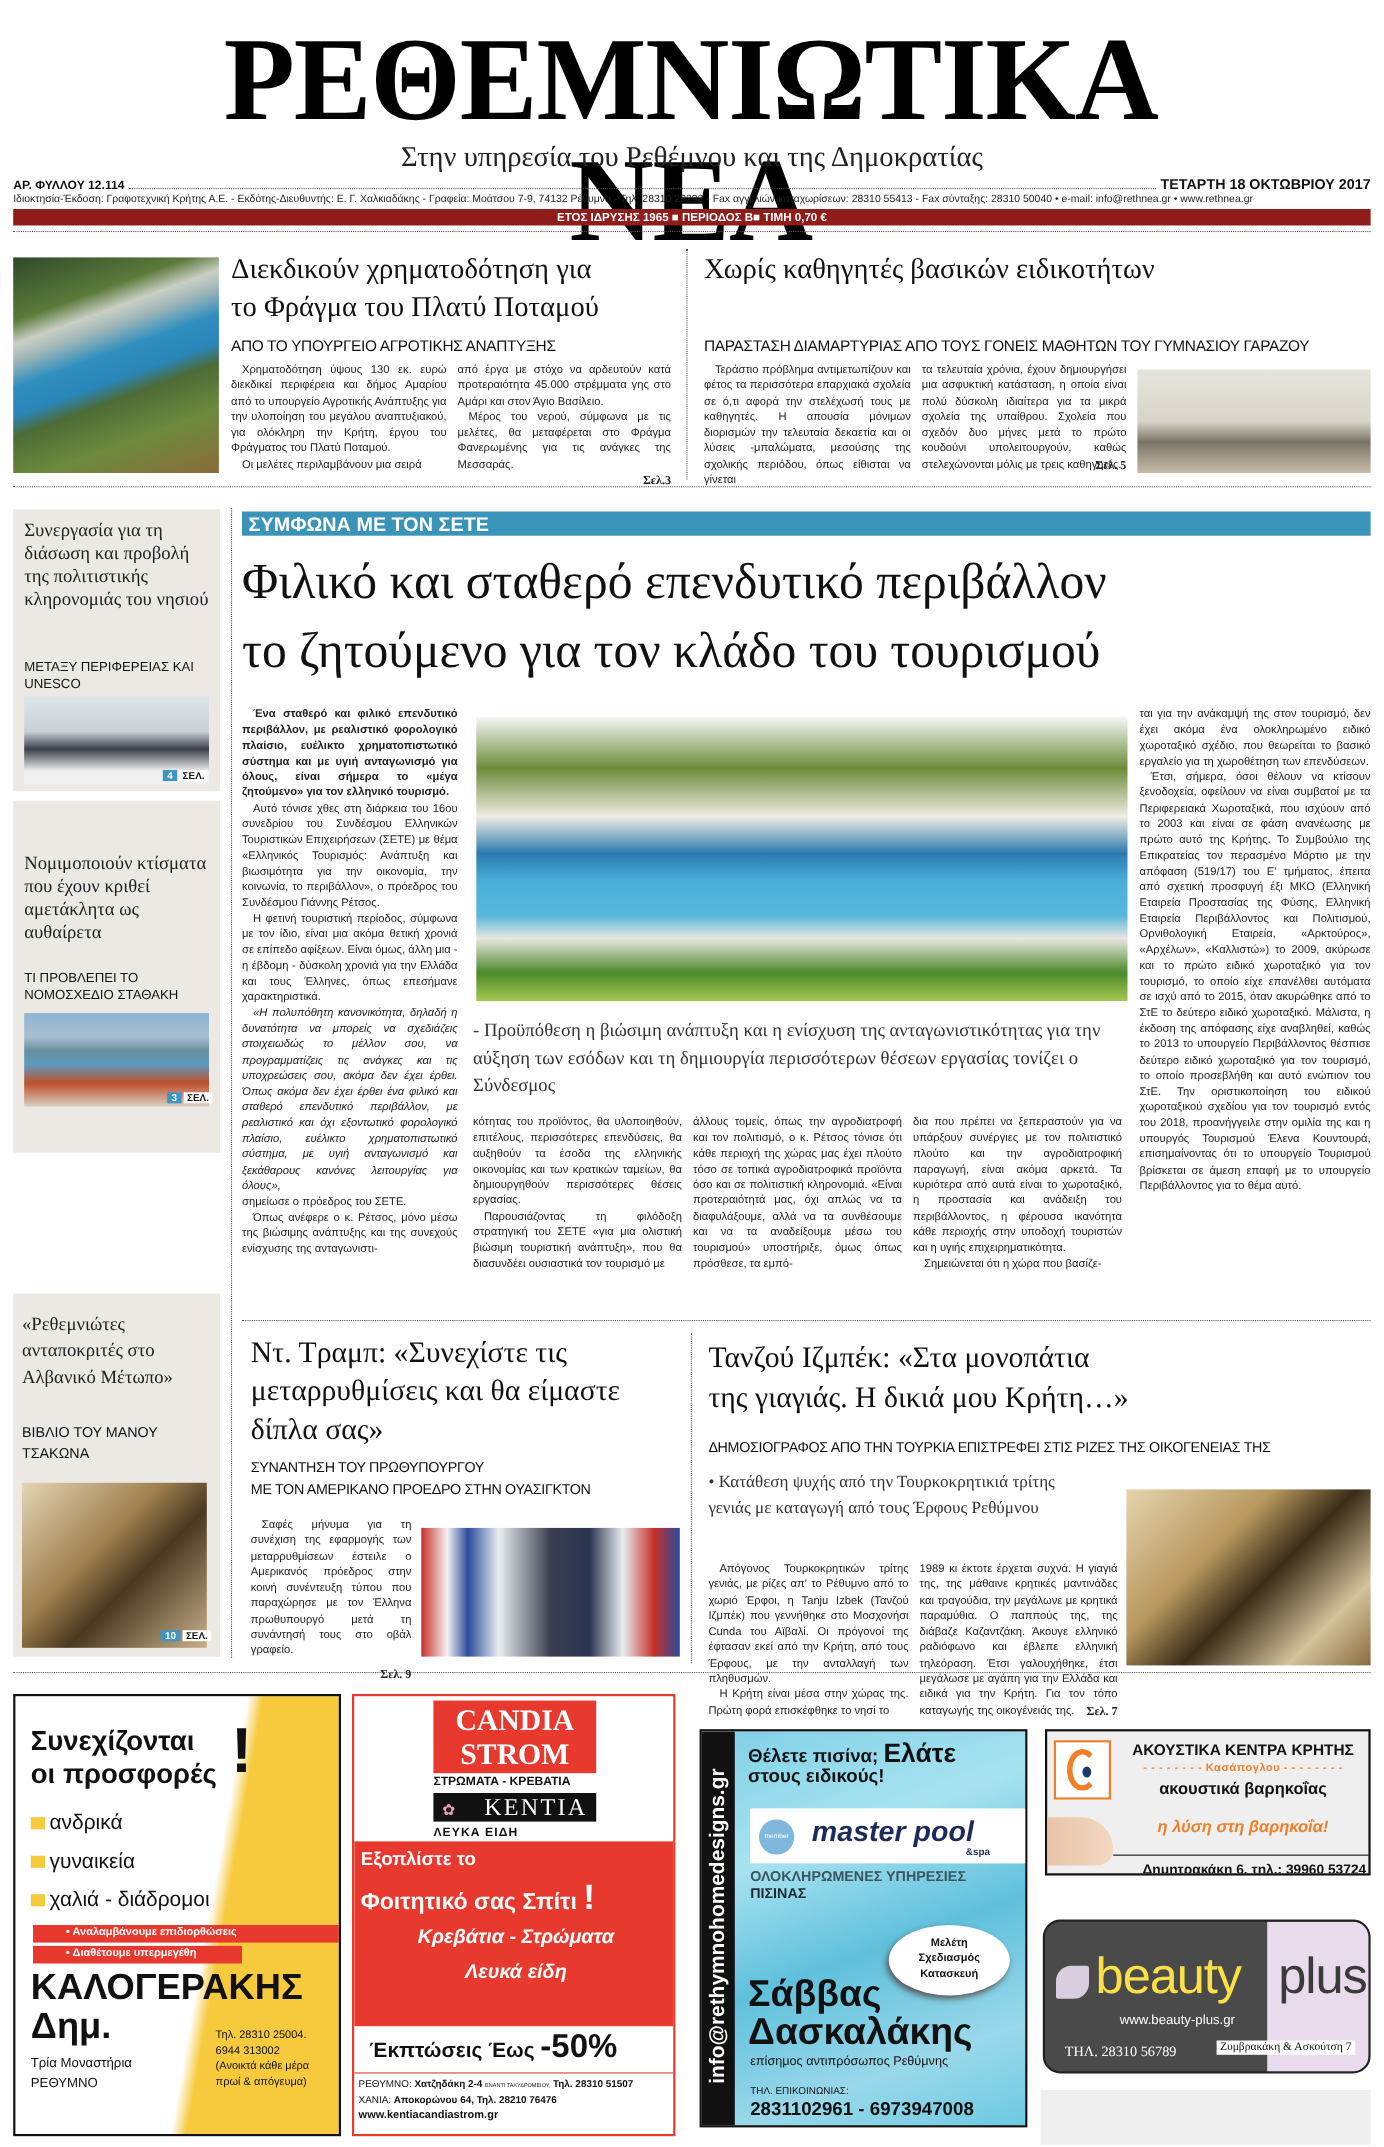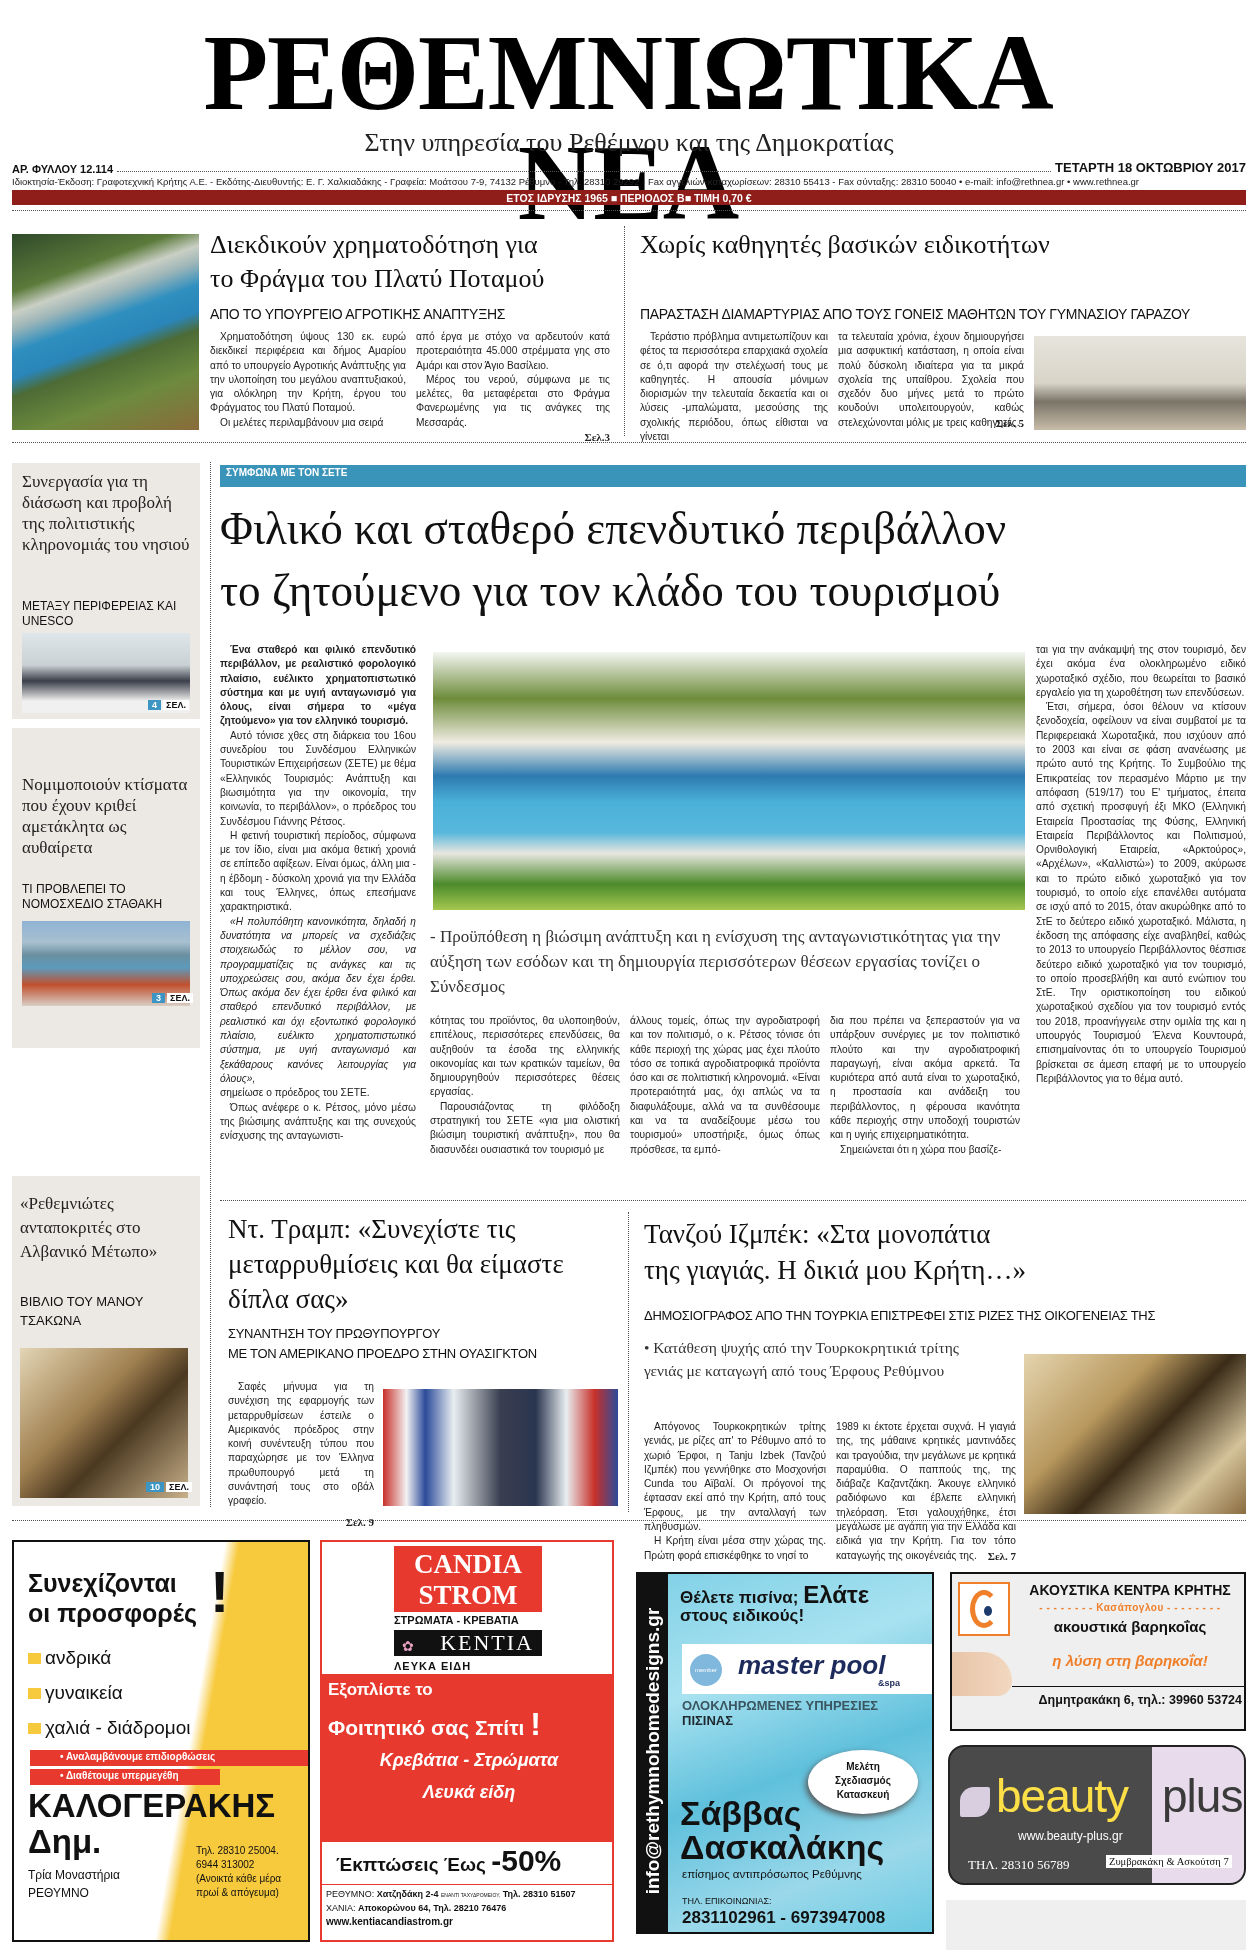--- a/index.html
+++ b/index.html
@@ -100,21 +100,21 @@
   <div style="position:absolute;left:8px;top:116px;width:140px;font-size:13px;line-height:19px">ΒΙΒΛΙΟ ΤΟΥ ΜΑΝΟΥ ΤΣΑΚΩΝΑ</div>
   <div class="photo" style="left:8px;top:172px;width:168px;height:150px;background:linear-gradient(135deg,#e3d5b5 0%,#a08050 40%,#4a3820 60%,#c8b08a 100%)"></div>
   <div class="pg-badge" style="left:134px;top:306px">
       <span class="n">10</span>
       <span class="s">ΣΕΛ.</span>
     </div>
 </div>
 <div class="vdots" style="left:210px;top:462px;height:1045px"></div>
 
 <div class="abs teal" style="left:220px;top:465px;width:1026px;height:22px">
-  <span style="position:absolute;left:6px;top:2px;color:#fff;font-weight:bold;font-size:10px">ΣΥΜΦΩΝΑ ΜΕ ΤΟΝ ΣΕΤΕ</span>
+  <span style="position:absolute;left:6px;top:2px;color:#fff;font-weight:bold;font-size:18px">ΣΥΜΦΩΝΑ ΜΕ ΤΟΝ ΣΕΤΕ</span>
 </div>
 <div class="abs h1" style="left:220px;top:498px;width:1030px;font-size:46px;line-height:62px;transform:scaleX(0.98);transform-origin:left">
   <div>Φιλικό και σταθερό επενδυτικό περιβάλλον</div>
   <div>το ζητούμενο για τον κλάδο του τουρισμού</div>
 </div>
 <div class="abs body" style="left:220px;top:643px;width:196px">
   <p style="font-weight:bold">Ένα σταθερό και φιλικό επενδυτικό περιβάλλον, με ρεαλιστικό φορολογικό πλαίσιο, ευέλικτο χρηματοπιστωτικό σύστημα και με υγιή ανταγωνισμό για όλους, είναι σήμερα το «μέγα ζητούμενο» για τον ελληνικό τουρισμό.</p>
   <p>Αυτό τόνισε χθες στη διάρκεια του 16ου συνεδρίου του Συνδέσμου Ελληνικών Τουριστικών Επιχειρήσεων (ΣΕΤΕ) με θέμα «Ελληνικός Τουρισμός: Ανάπτυξη και βιωσιμότητα για την οικονομία, την κοινωνία, το περιβάλλον», ο πρόεδρος του Συνδέσμου Γιάννης Ρέτσος.</p>
   <p>Η φετινή τουριστική περίοδος, σύμφωνα με τον ίδιο, είναι μια ακόμα θετική χρονιά σε επίπεδο αφίξεων. Είναι όμως, άλλη μια - η έβδομη - δύσκολη χρονιά για την Ελλάδα και τους Έλληνες, όπως επεσήμανε χαρακτηριστικά.</p>
   <p style="font-style:italic">«Η πολυπόθητη κανονικότητα, δηλαδή η δυνατότητα να μπορείς να σχεδιάζεις στοιχειωδώς το μέλλον σου, να προγραμματίζεις τις ανάγκες και τις υποχρεώσεις σου, ακόμα δεν έχει έρθει. Όπως ακόμα δεν έχει έρθει ένα φιλικό και σταθερό επενδυτικό περιβάλλον, με ρεαλιστικό και όχι εξοντωτικό φορολογικό πλαίσιο, ευέλικτο χρηματοπιστωτικό σύστημα, με υγιή ανταγωνισμό και ξεκάθαρους κανόνες λειτουργίας για όλους»,</p>
@@ -247,21 +247,21 @@
   </div>
   <div style="position:absolute;left:42px;top:222px;font-size:34px;font-weight:bold;line-height:34px">
     <div>Σάββας</div>
     <div>Δασκαλάκης</div>
   </div>
   <div style="position:absolute;left:44px;top:294px;font-size:11.5px">επίσημος αντιπρόσωπος Ρεθύμνης</div>
   <div style="position:absolute;left:44px;top:322px;font-size:9px">ΤΗΛ. ΕΠΙΚΟΙΝΩΝΙΑΣ:</div>
   <div style="position:absolute;left:44px;top:334px;font-size:17px;font-weight:bold">2831102961 - 6973947008</div>
 </div>
 
-<div class="abs" style="left:950px;top:1572px;width:296px;height:159px;border:2px solid #111;background:#efefef;overflow:hidden">
+<div class="abs" style="left:950px;top:1572px;width:296px;height:133px;border:2px solid #111;background:#efefef;overflow:hidden">
   <div style="position:absolute;left:6px;top:8px;width:52px;height:54px;border:2px solid #f07f2a;background:#fff">
     <div style="position:absolute;left:10px;top:6px;width:28px;height:38px;border:5px solid #f07f2a;border-right-color:transparent;border-radius:50%"></div>
     <div style="position:absolute;left:24px;top:22px;width:8px;height:10px;border-radius:50%;background:#1d3a6c"></div>
   </div>
   <div style="position:absolute;left:0;top:78px;width:60px;height:44px;background:linear-gradient(90deg,#e8c4a8,#f2d8c0);border-radius:0 40px 20px 0"></div>
   <div style="position:absolute;left:64px;top:8px;width:228px;text-align:center;font-size:14px;font-weight:bold">ΑΚΟΥΣΤΙΚΑ ΚΕΝΤΡΑ ΚΡΗΤΗΣ</div>
   <div style="position:absolute;left:64px;top:28px;width:228px;text-align:center;font-size:10px;font-weight:bold;color:#f07f2a;letter-spacing:0.5px">- - - - - - - - <span>Κασάπογλου</span> - - - - - - - -</div>
   <div style="position:absolute;left:64px;top:44px;width:228px;text-align:center;font-size:15px;font-weight:bold">ακουστικά βαρηκοΐας</div>
   <div style="position:absolute;left:64px;top:78px;width:228px;text-align:center;font-size:15px;font-weight:bold;font-style:italic;color:#f07f2a">η λύση στη βαρηκοΐα!</div>
   <div style="position:absolute;left:60px;top:112px;width:236px;border-top:1px solid #111;text-align:right;padding-right:6px;font-size:12.5px;font-weight:bold;line-height:26px">Δημητρακάκη 6, τηλ.: 39960 53724</div>

